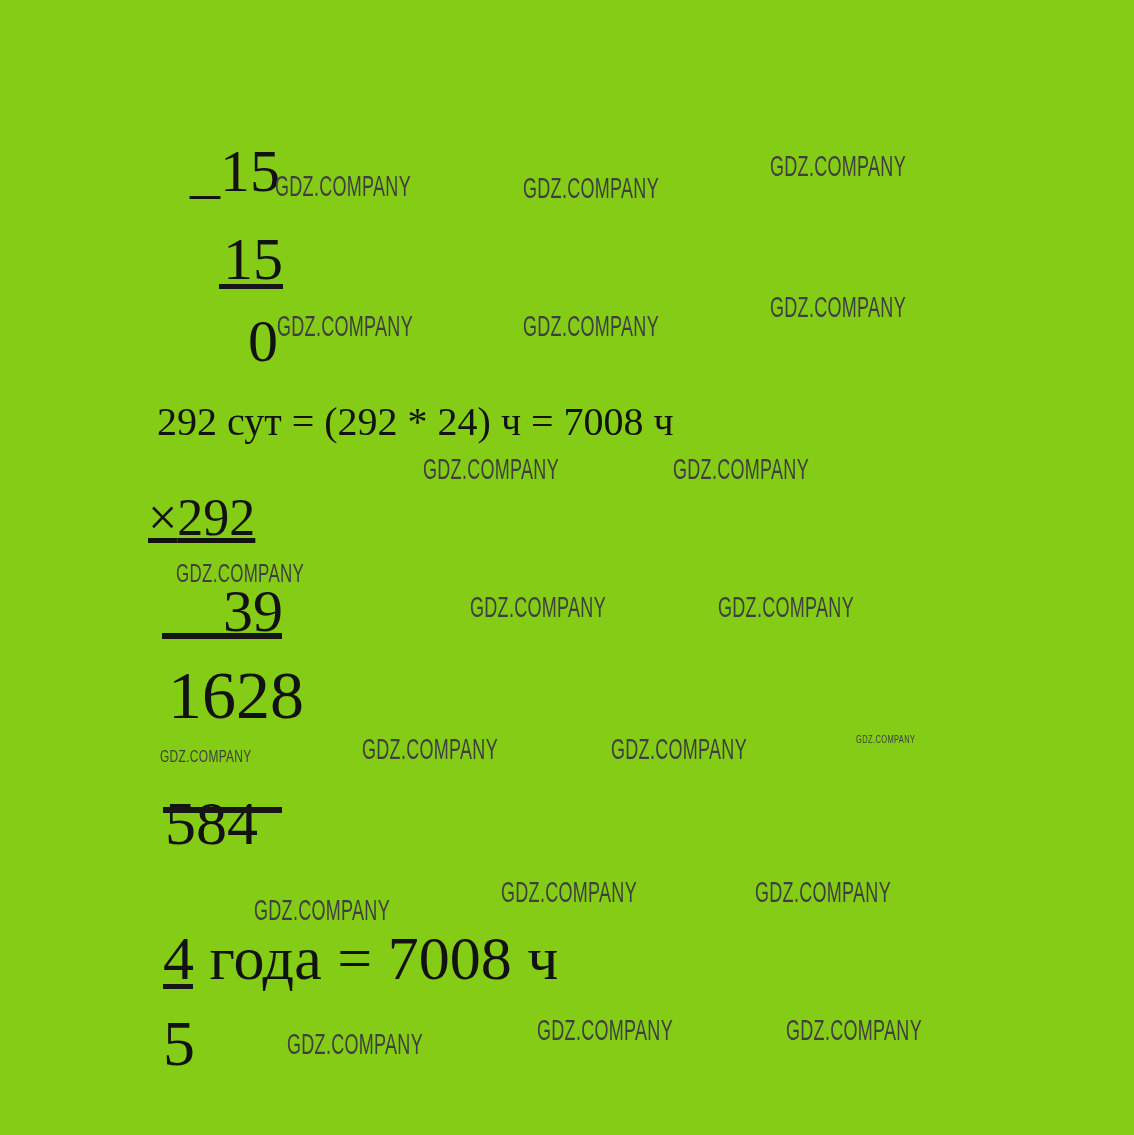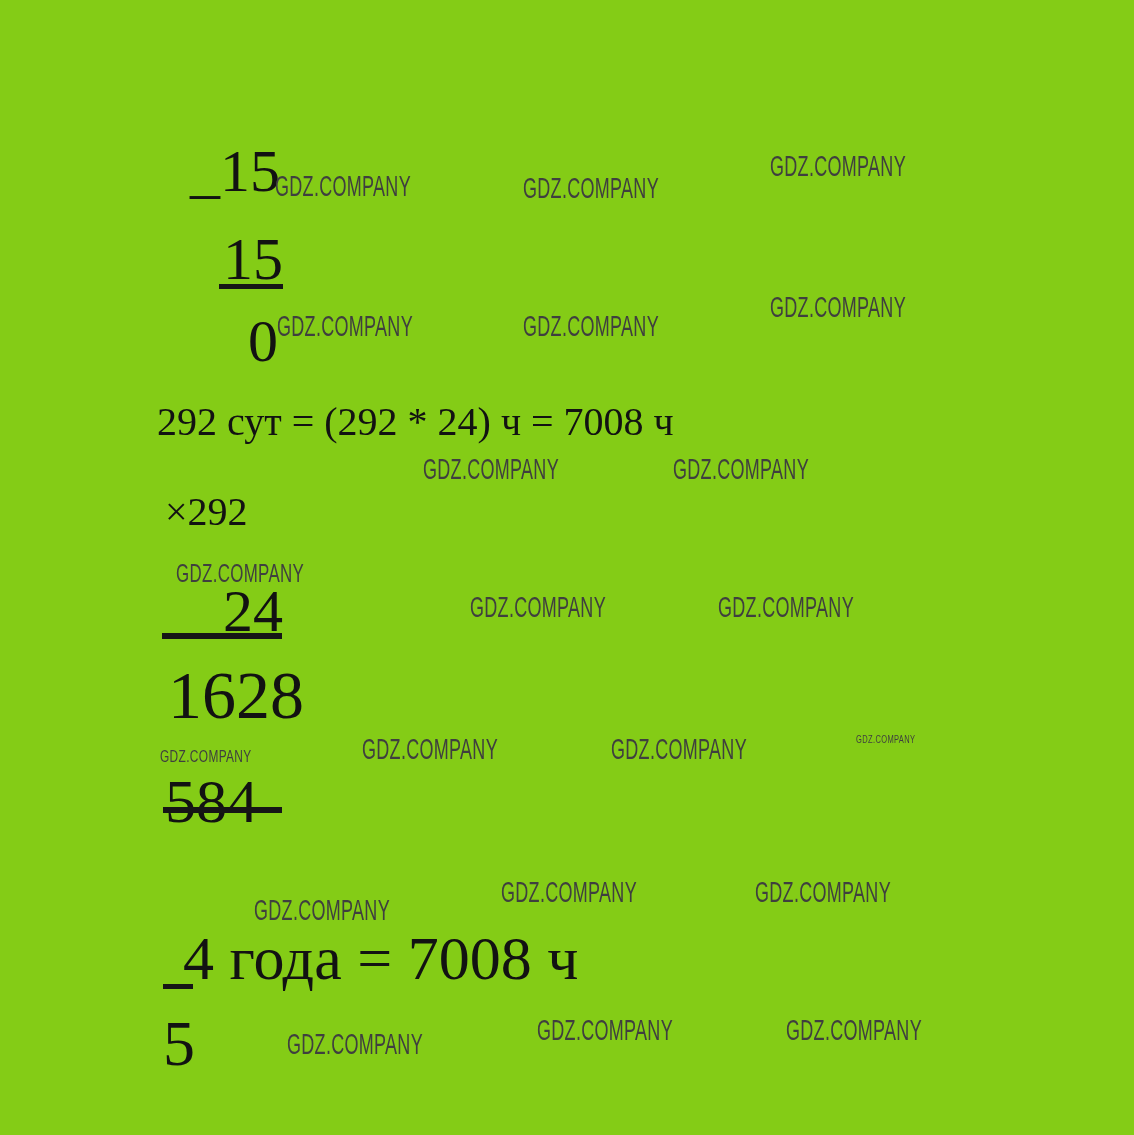--- a/index.html
+++ b/index.html
@@ -48,30 +48,30 @@
 
   <div class="math" style="left:190px; top:141px; font-size:60px;">
     <span>_</span><span>15</span>
   </div>
   <div class="math" style="left:223px; top:229px; font-size:60px;">15</div>
   <div class="bar" style="left:219px; top:284px; width:64px; height:5px;"></div>
   <div class="math" style="left:248px; top:311px; font-size:60px;">0</div>
 
   <div class="math" style="left:157px; top:402px; font-size:40px;">292 сут = (292 * 24) ч = 7008 ч</div>
 
-  <div class="math" style="left:165px; top:492px; font-size:40px;">
+  <div class="math" style="left:148px; top:492px; font-size:52px;text-decoration:underline;">
     <span>×</span><span>292</span>
   </div>
-  <div class="math" style="left:223px; top:581px; font-size:60px;">24</div>
+  <div class="math" style="left:223px; top:581px; font-size:60px;">39</div>
   <div class="bar" style="left:162px; top:633px; width:120px; height:6px;"></div>
   <div class="math" style="left:168px; top:661px; font-size:68px;">1628</div>
-  <div class="math" style="left:165px; top:770px; font-size:62px;">584</div>
+  <div class="math" style="left:165px; top:792px; font-size:62px;">584</div>
   <div class="bar" style="left:163px; top:807px; width:119px; height:6px;"></div>
 
-  <div class="math" style="left:163px; top:927px; font-size:62px;margin-left:20px;">
+  <div class="math" style="left:163px; top:927px; font-size:62px;">
     <span>4</span><span> года = 7008 ч</span>
   </div>
   <div class="bar" style="left:163px; top:984px; width:30px; height:5px;"></div>
 
   <div class="math" style="left:163px; top:1012px; font-size:64px;">5</div>
 
   <div class="wm" style="left:275px; top:171px;">GDZ.COMPANY</div>
   <div class="wm" style="left:523px; top:173px;">GDZ.COMPANY</div>
   <div class="wm" style="left:770px; top:151px;">GDZ.COMPANY</div>
   <div class="wm" style="left:277px; top:311px;">GDZ.COMPANY</div>

